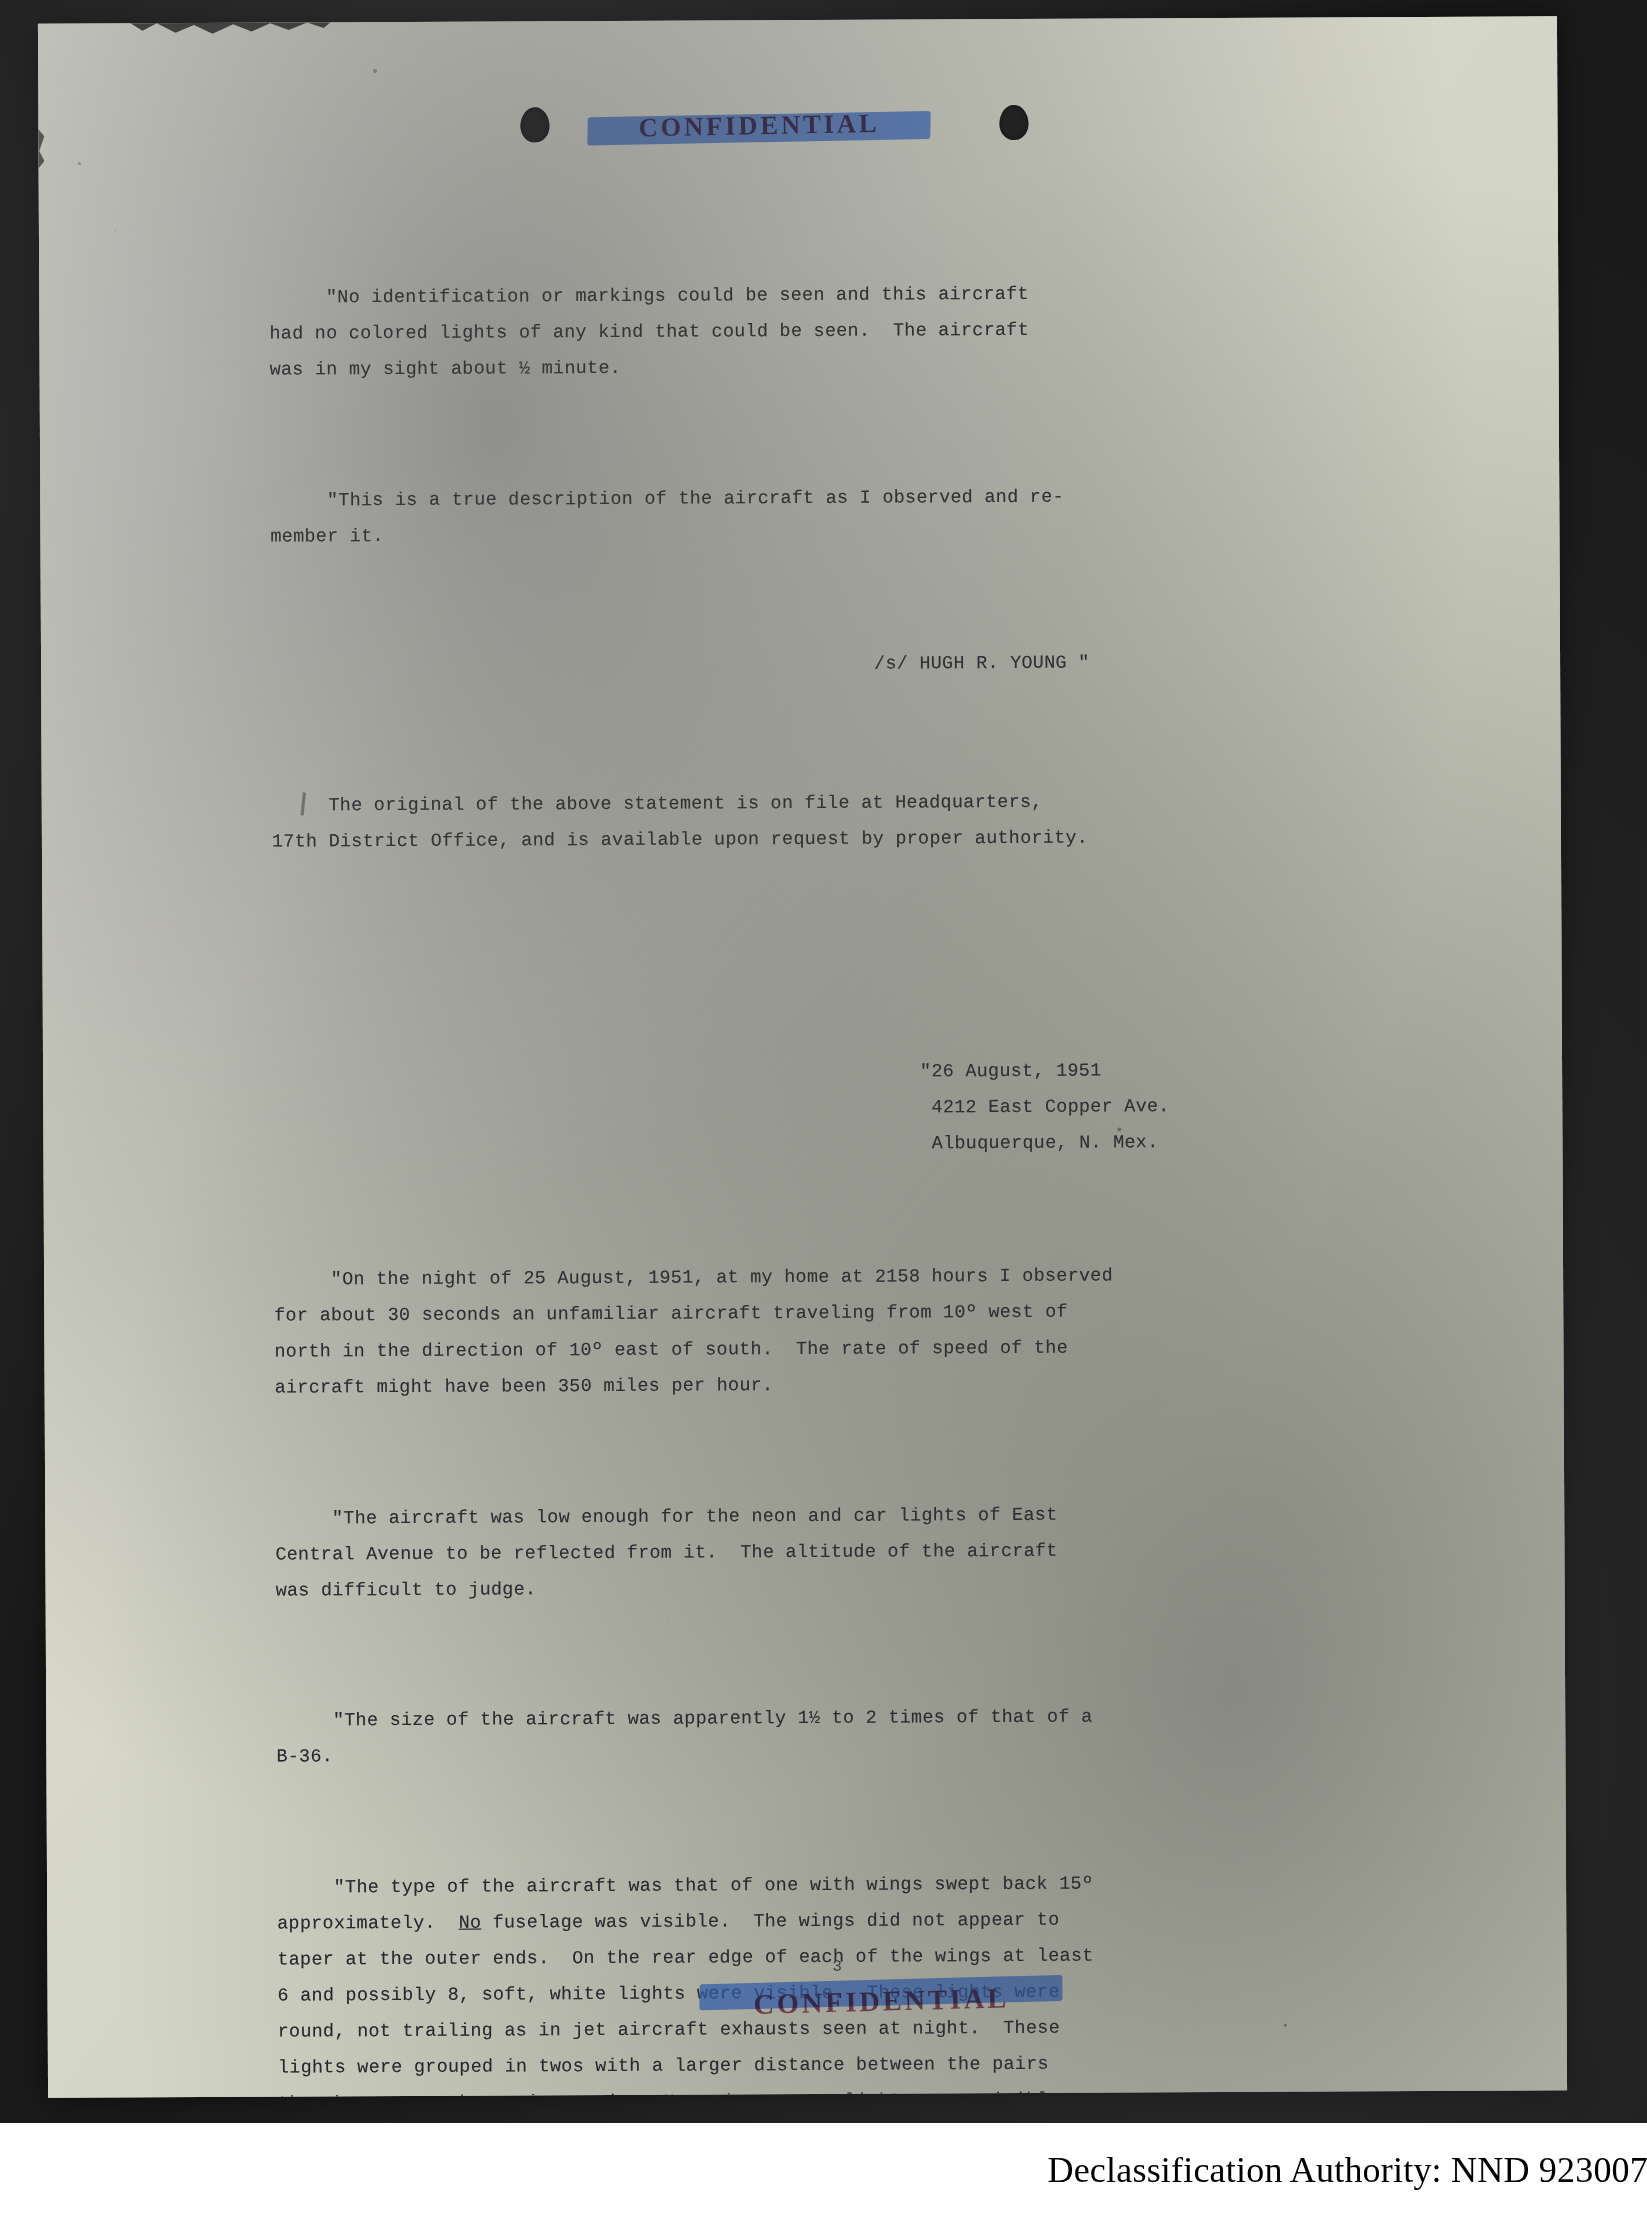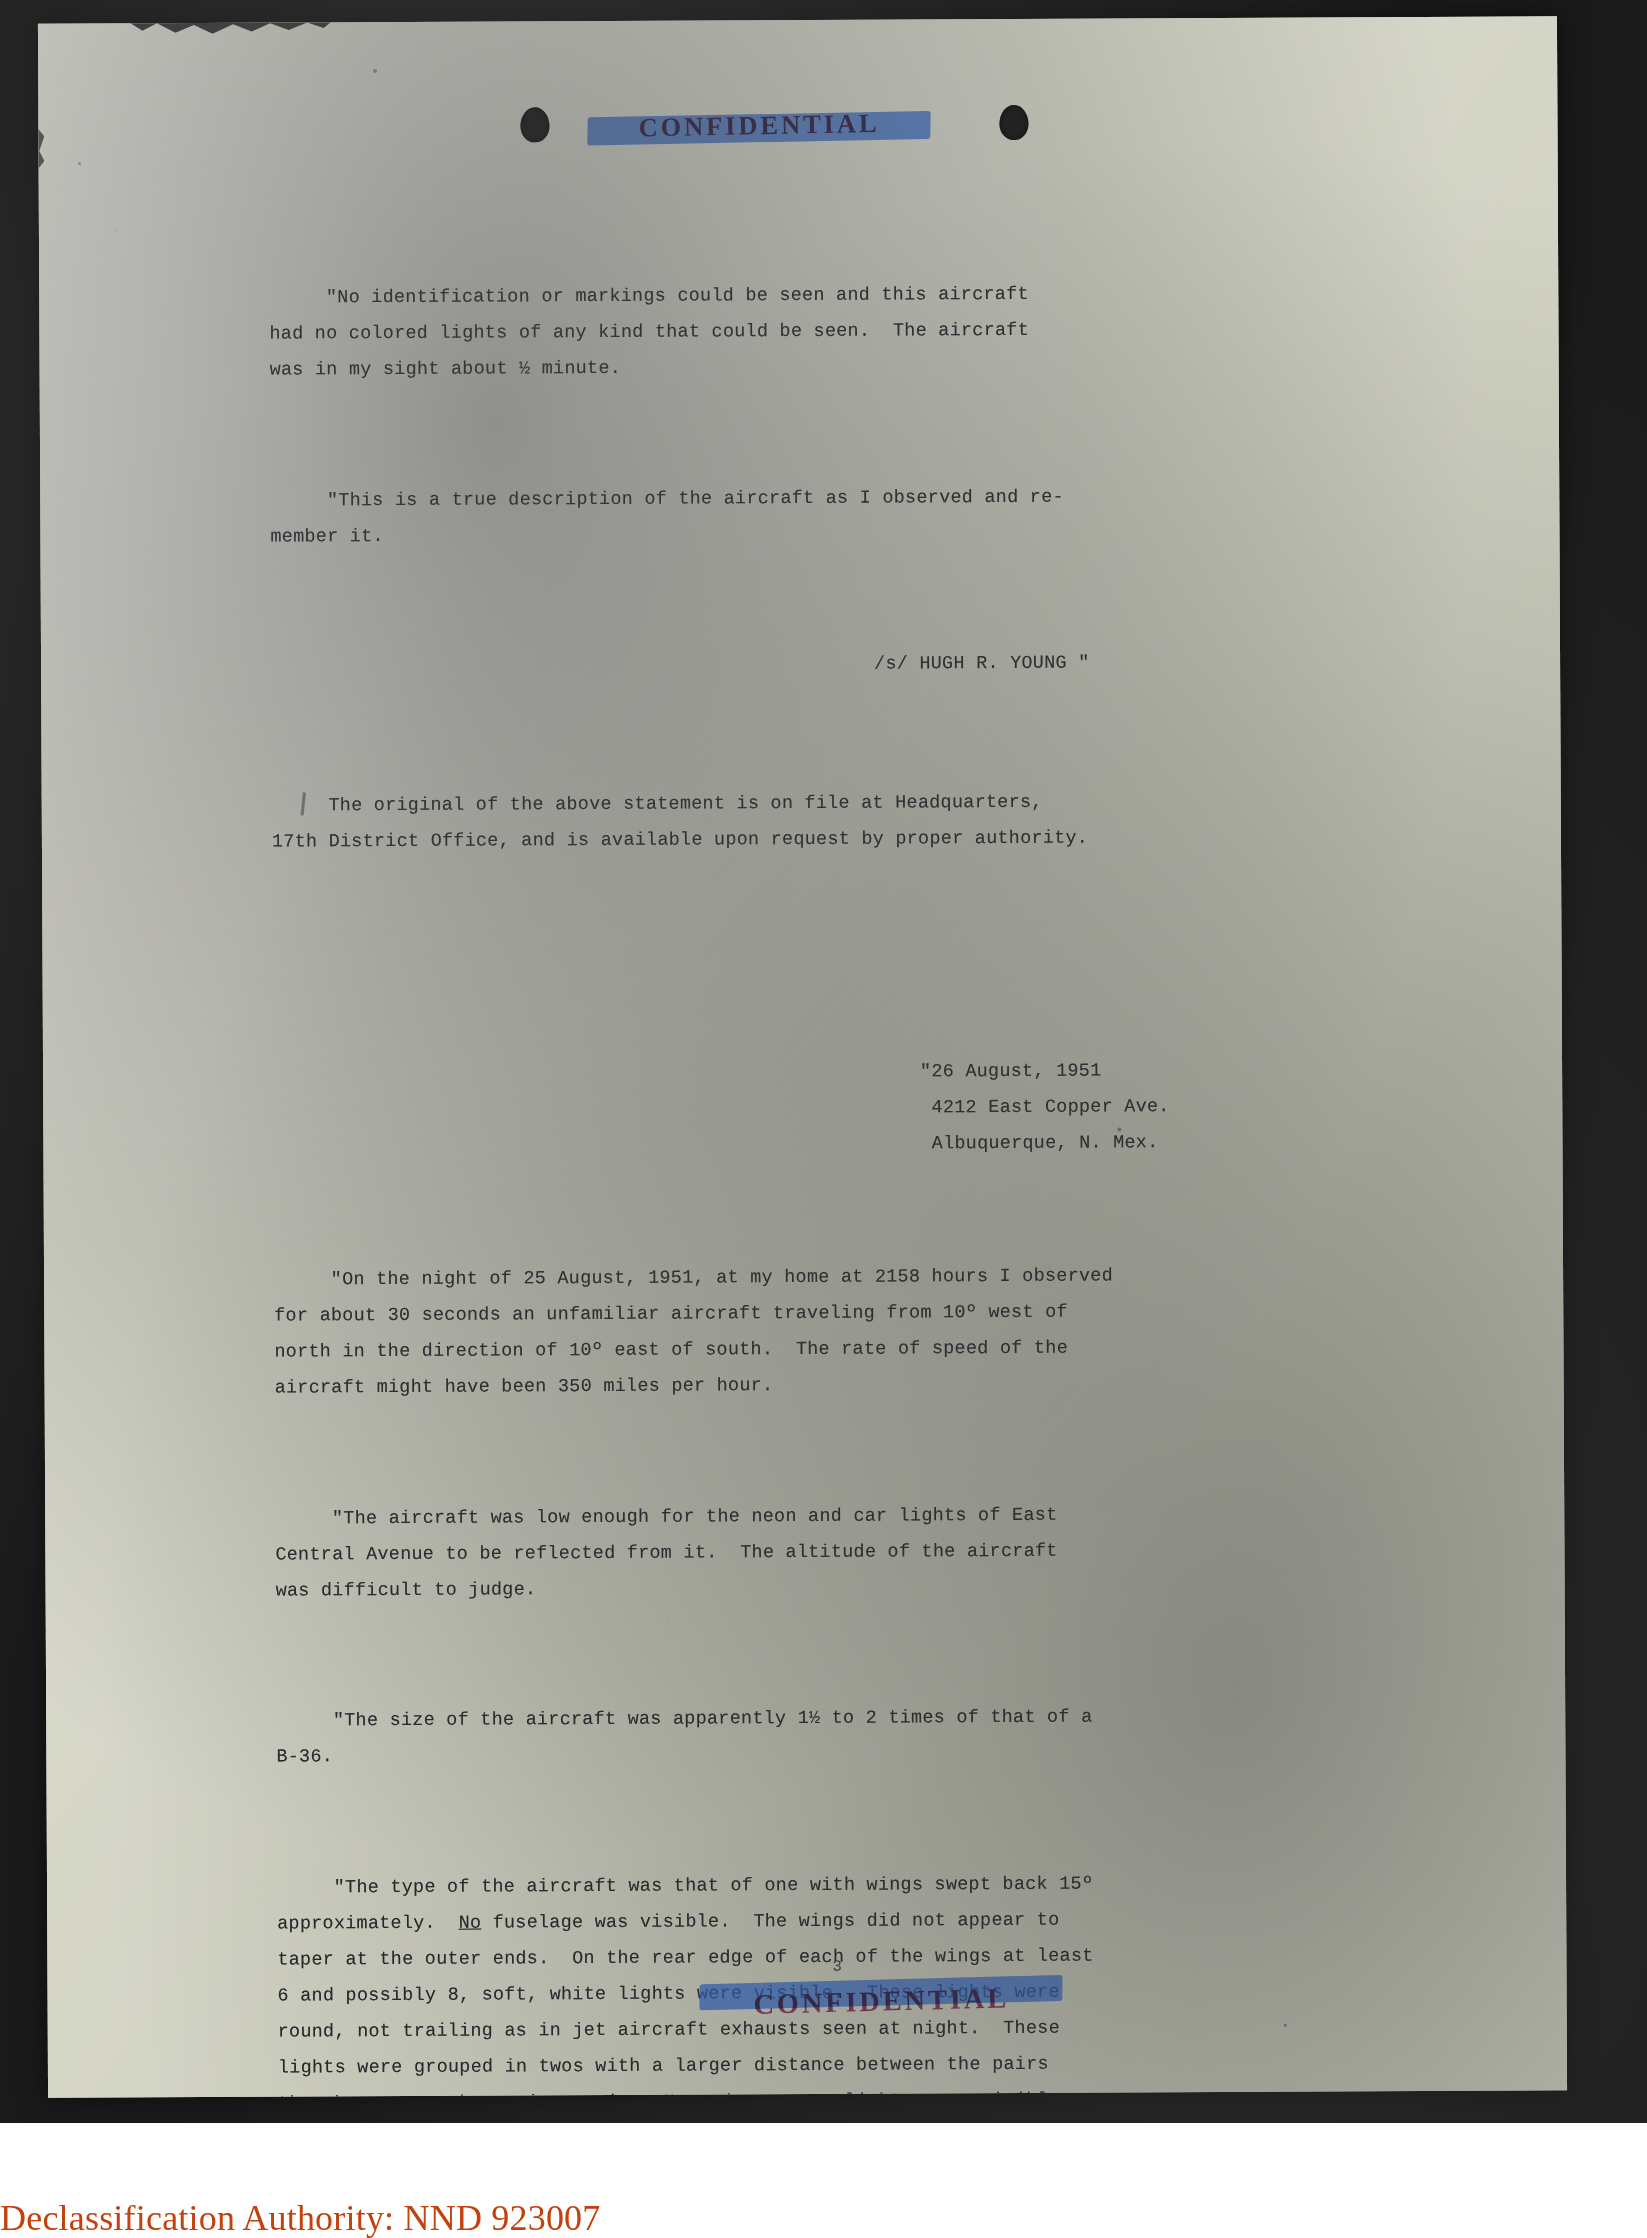--- a/index.html
+++ b/index.html
@@ -201,26 +201,25 @@
     left: 0;
     top: 2123px;
     width: 1648px;
     height: 115px;
     background: #ffffff;
   }
   #declass-caption {
     position: absolute;
     width: 100%;
     top: 25.5px;
-    text-align: left;
+    text-align: right;
     font-family: "Liberation Serif", serif;
     font-size: 36px;
-    color: #c2410c;
+    color: #000000;
     letter-spacing: 0.2px;
-    margin-top: 48px;
   }
 </style>
 </head>
 <body>
 
 <div id="scan-area">
 
   <div id="page-sheet">
     <div id="paper-grain"></div>
     <div id="torn-edge"></div>

